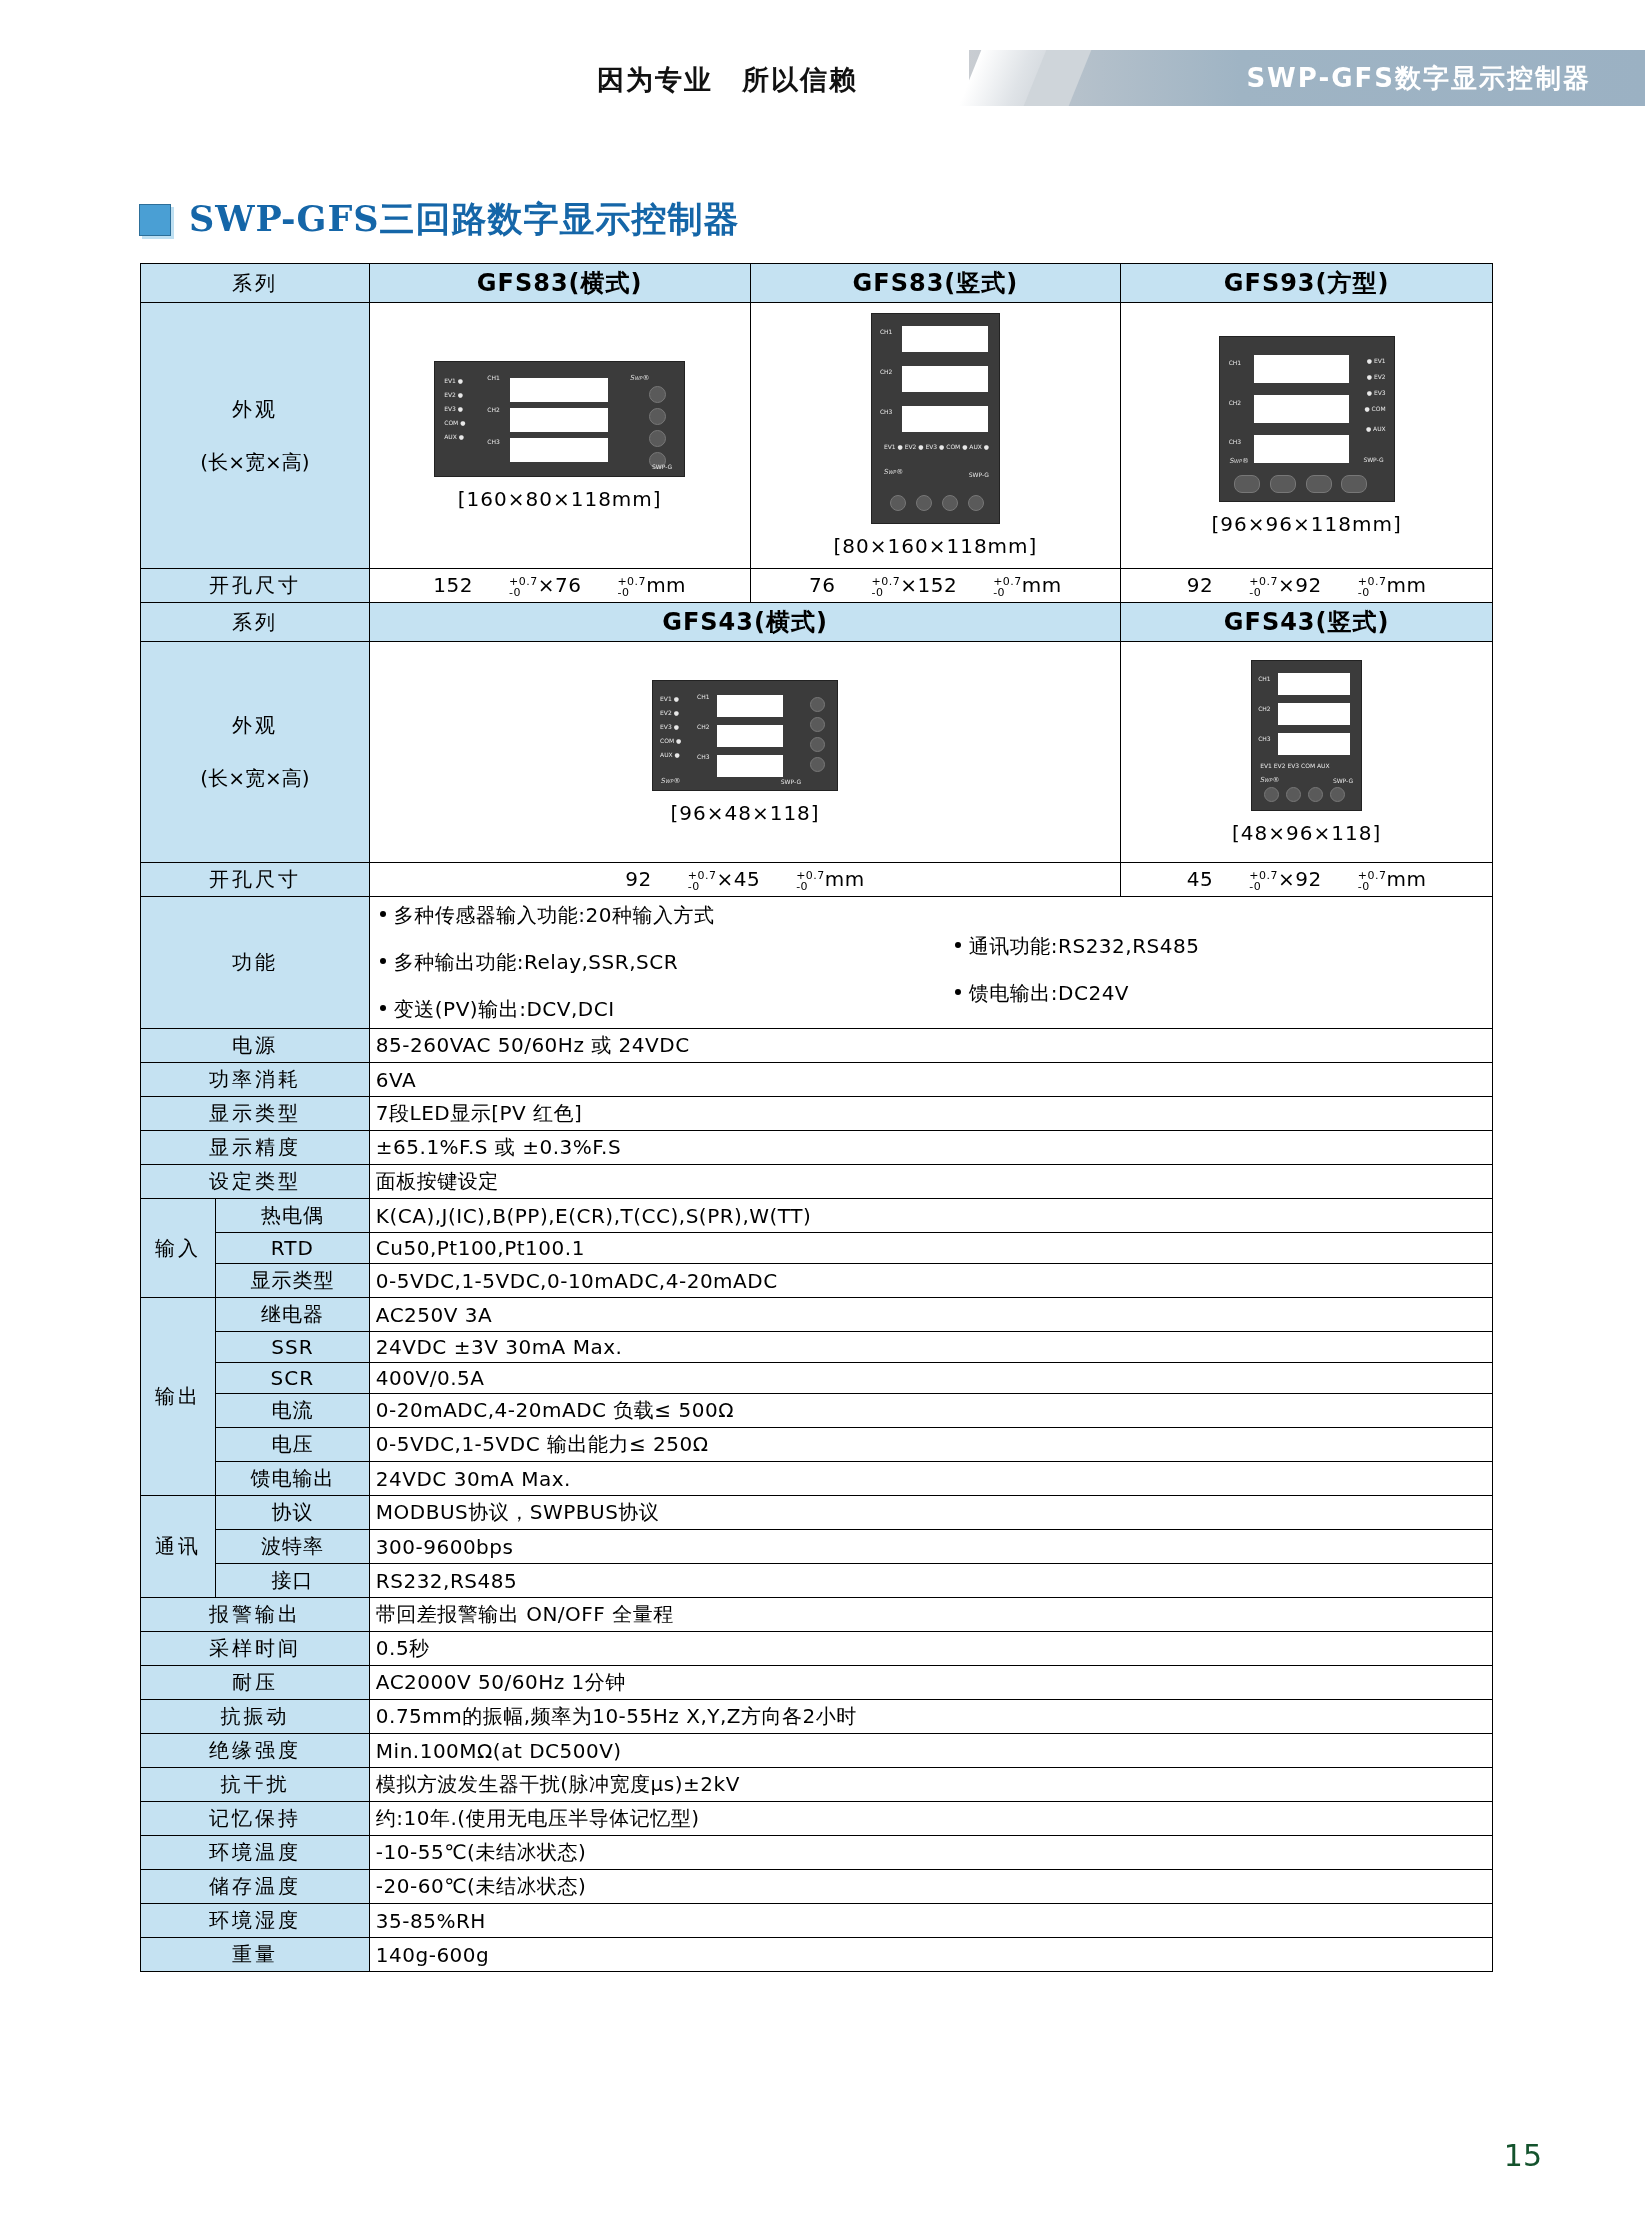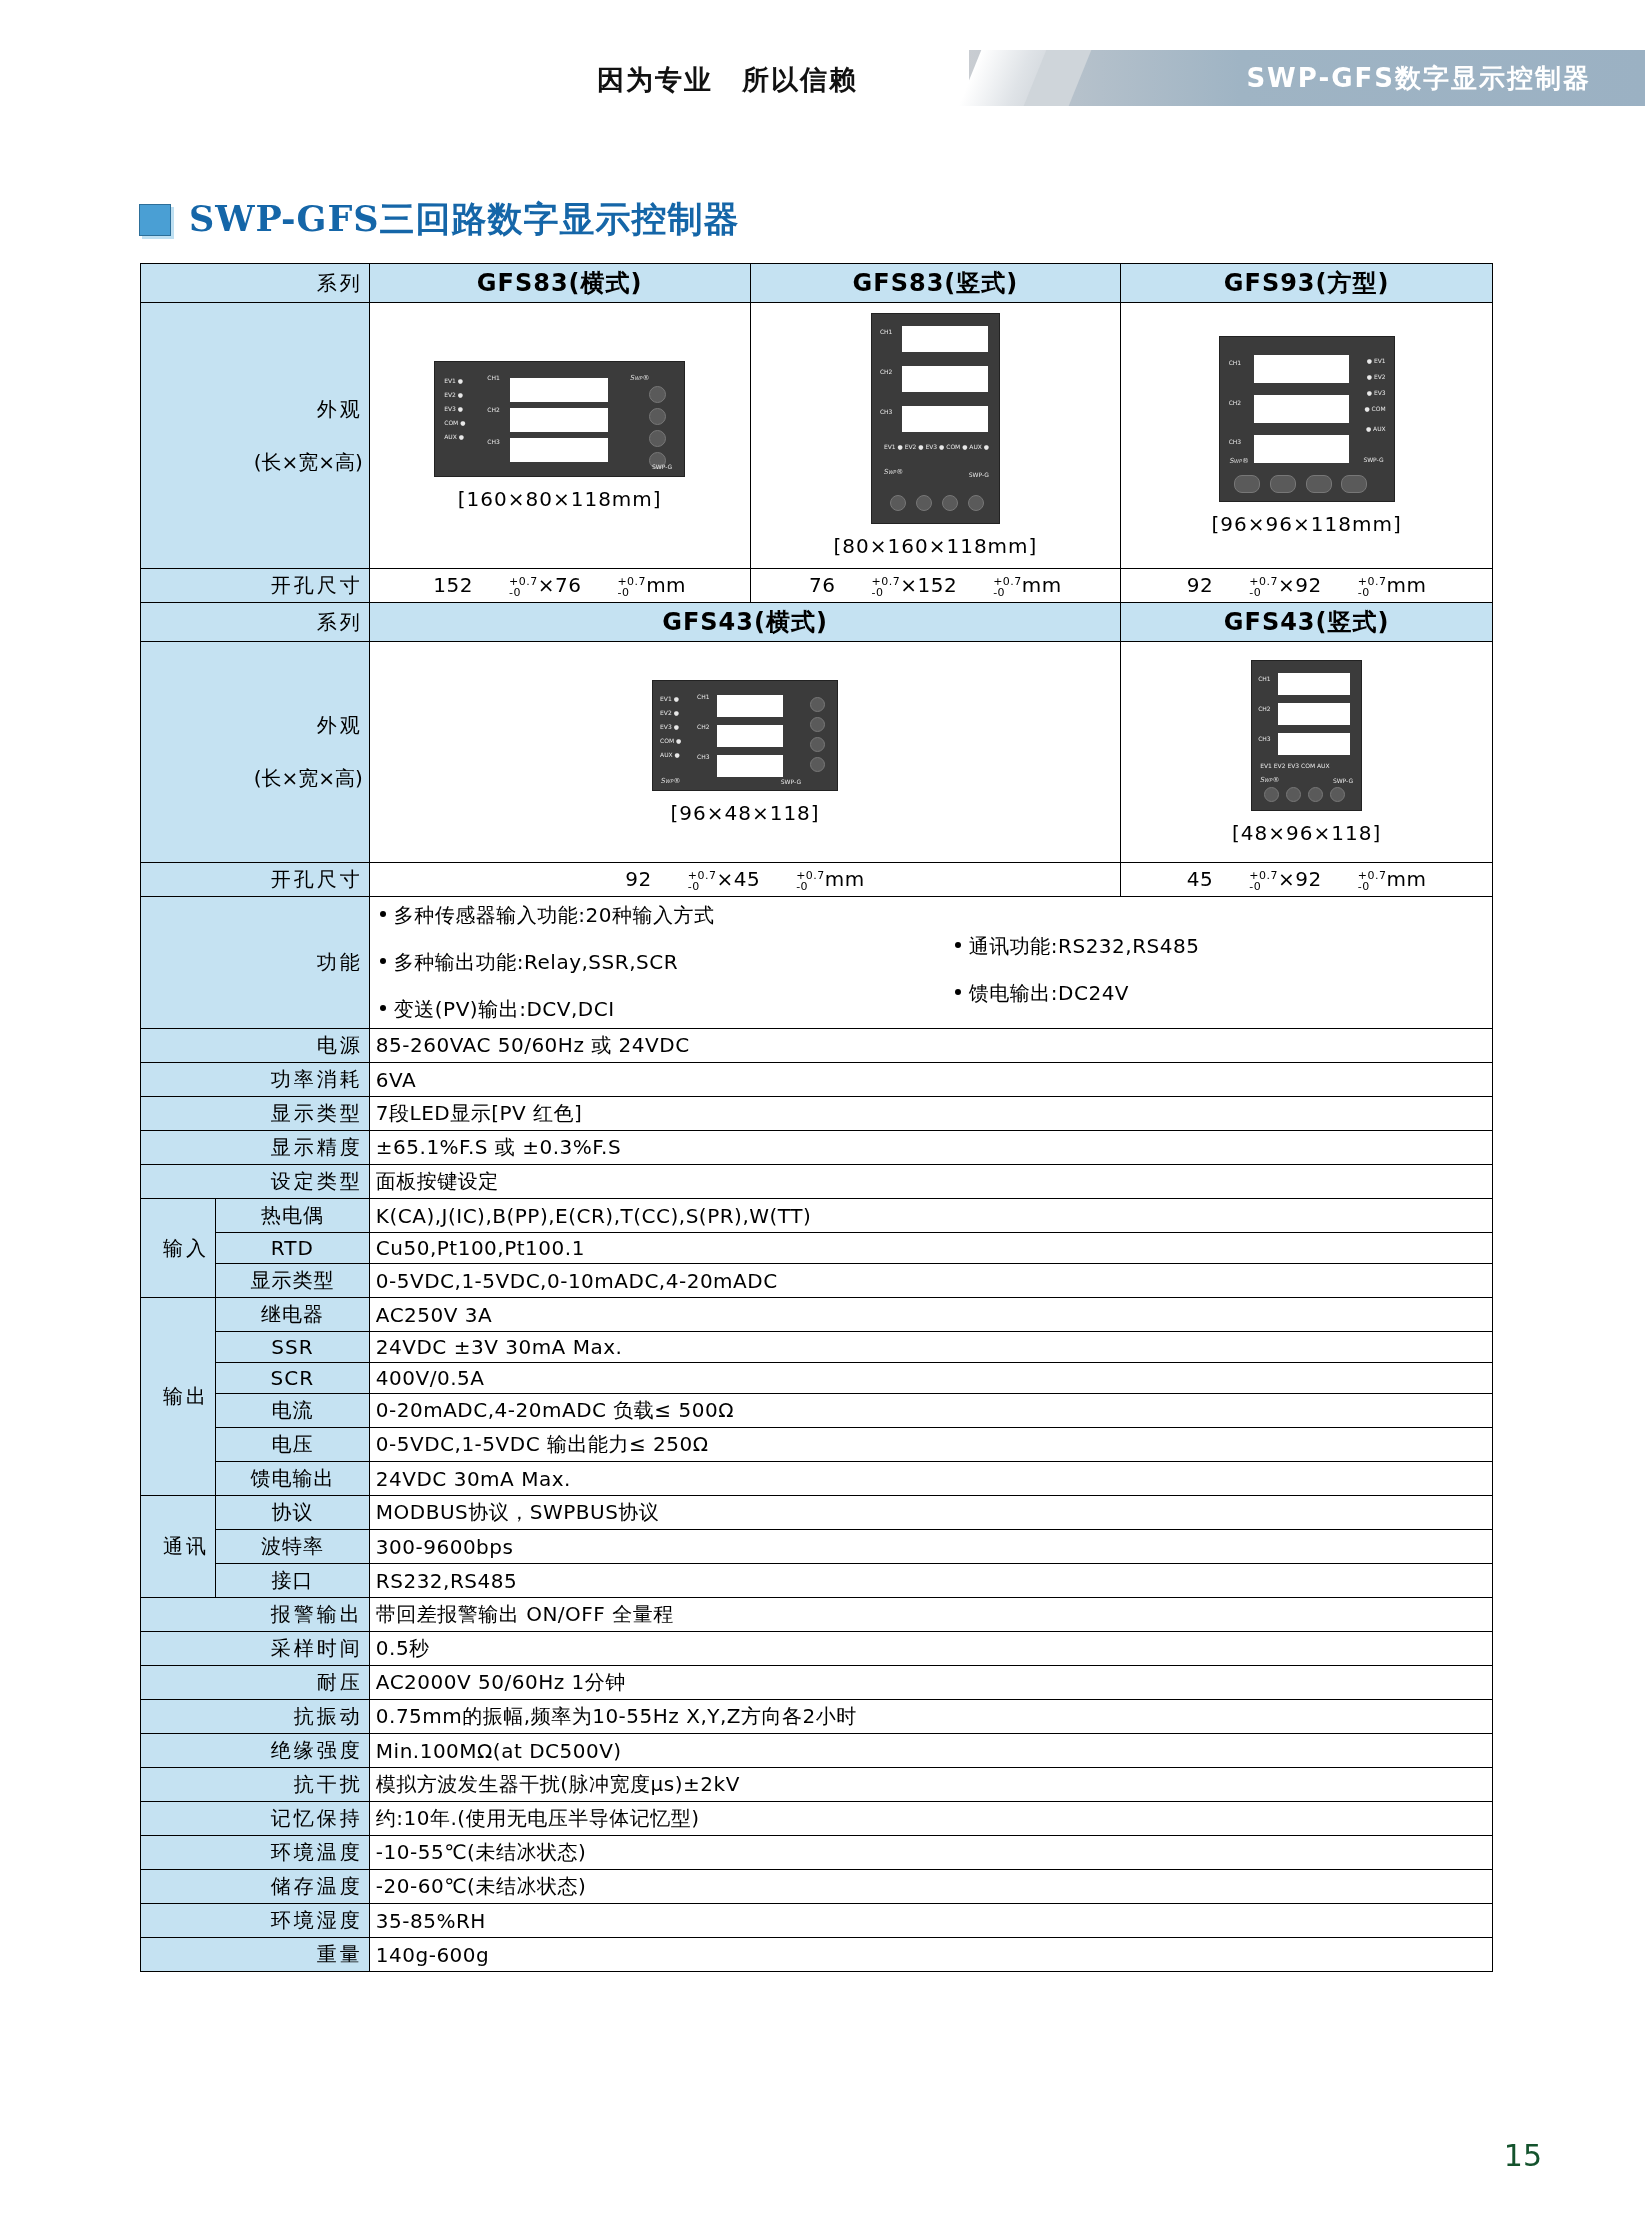--- a/index.html
+++ b/index.html
@@ -63,21 +63,21 @@
     font-family:"DejaVu Sans", sans-serif;
     font-size:19px;
   }
   table.spec td{
     border:1px solid #000;
     padding:3px 6px;
     vertical-align:middle;
   }
   .lbl{
     background:#c5e2f2;
-    text-align:right;
+    text-align:center;
     white-space:nowrap;
     letter-spacing:3px;
     font-size:20px;
     margin-left:20px;
   }
   .lbl-narrow{
     background:#c5e2f2;
     text-align:center;
     white-space:nowrap;
     letter-spacing:1px;

